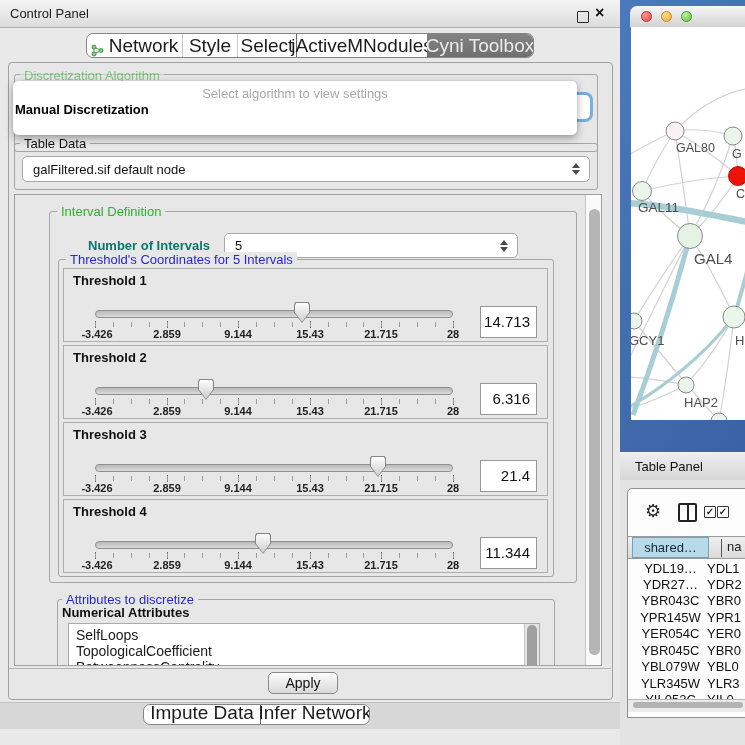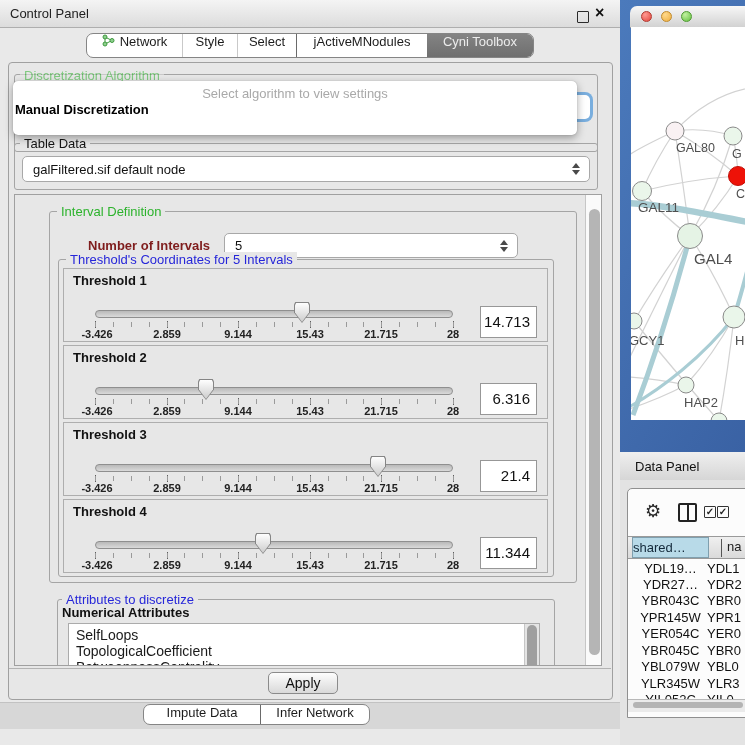--- a/index.html
+++ b/index.html
@@ -7,21 +7,21 @@
        font-family:"Liberation Sans",sans-serif;background:#e9e9e9;color:#1a1a1a}
   .abs{position:absolute}
   
   .titlebar{left:0;top:0;width:620px;height:27px;background:linear-gradient(#f4f4f4,#dcdcdc);
             border-bottom:1px solid #aeaeae}
   .titlebar .t{position:absolute;left:10px;top:6px;font-size:13px;color:#222}
   .float-ic{position:absolute;left:577px;top:11px;width:10px;height:10px;border:1.5px solid #2b2b2b;border-radius:1px}
   .close-ic{position:absolute;left:595px;top:4px;font-size:16px;font-weight:bold;color:#111}
   .tabstrip{display:flex;align-items:stretch;border:1px solid #858585;border-radius:7px;
             overflow:hidden;background:#fff;box-sizing:border-box}
-  .tab{display:flex;align-items:flex-start;justify-content:center;font-size:13px;color:#1c1c1c;white-space:nowrap}
+  .tab{display:flex;align-items:flex-end;justify-content:center;font-size:19px;color:#1c1c1c;white-space:nowrap}
   .tab.sep{border-left:1px solid #c9c9c9}
   .tab.dark{background:linear-gradient(#838383,#6f6f6f);color:#ececec}
   .panel{left:8px;top:62px;width:603px;height:636px;border:1px solid #a0a0a0;border-radius:4px;background:#e7e7e7}
   .groupbox{border:1px solid #a5a5a5;border-radius:3px;box-sizing:border-box}
   .gtitle{position:absolute;background:#e7e7e7;padding:0 4px;font-size:13px;line-height:15px;white-space:nowrap}
   .green{color:#2db32d}.blue{color:#2626d9}
   .combo{position:absolute;background:#fff;border:1px solid #a8a8a8;border-radius:5px;box-sizing:border-box;
          font-size:13px;color:#111;display:flex;align-items:center;padding-left:10px}
   .updown{position:absolute;right:9px;top:50%;transform:translateY(-50%);width:8px;height:12px}
   .updown::before,.updown::after{content:"";position:absolute;left:0;border-left:4px solid transparent;border-right:4px solid transparent}
@@ -73,21 +73,21 @@
   .twin{left:627px;top:488px;width:125px;height:230px;background:#fcfcfc;border:1px solid #8f8f8f;
         border-radius:5px 5px 0 0;box-sizing:border-box;overflow:hidden}
   .gear{position:absolute;font-size:18px;color:#2a2a2a;line-height:18px}
   .splitic{position:absolute;width:15px;height:15px;border:2px solid #222;border-radius:2px}
   .splitic::after{content:"";position:absolute;left:6.5px;top:0;width:2px;height:15px;background:#222}
   .chk{position:absolute;width:10px;height:10px;border:1.5px solid #333;border-radius:1px;font-size:10px;
        line-height:10px;text-align:center;color:#222;font-weight:bold}
   .hdr{position:absolute;left:0;width:125px;height:23px;background:linear-gradient(#f0f0f0,#dadada);
        border-top:1px solid #9a9a9a;border-bottom:1px solid #9a9a9a;box-sizing:border-box}
   .hcell1{position:absolute;left:4px;top:0;width:77px;height:21px;background:#b8dae8;border:1px solid #7f9fae;
-          box-sizing:border-box;font-size:13px;text-align:left;line-height:20px;color:#13293a}
+          box-sizing:border-box;font-size:13px;text-align:center;line-height:20px;color:#13293a}
   .hdiv{position:absolute;left:93px;top:2px;width:1px;height:18px;background:#555}
   .hcell2{position:absolute;left:99px;top:2px;font-size:13px;color:#222}
   .trow{position:absolute;left:0;width:125px;height:16px;font-size:13px;color:#111}
   .trow .c1{position:absolute;left:4px;width:77px;text-align:center}
   .trow .c2{position:absolute;left:79px;white-space:nowrap}
   .netic circle{fill:#8ecf8e;stroke:#3f9a3f;stroke-width:1}
   .netic line{stroke:#3f9a3f;stroke-width:1}
 </style>
 </head>
 <body>
@@ -134,21 +134,21 @@
 <div class="abs gtitle" style="left:20px;top:136px;color:#141414">Table Data</div>
 <div class="combo" style="left:22px;top:156px;width:568px;height:26px">
   <span>galFiltered.sif default node</span>
   <span class="updown"></span>
 </div>
 
 <div class="abs" style="left:14px;top:194px;width:588px;height:472px;border:1px solid #a0a0a0;box-sizing:border-box;overflow:hidden;background:#e7e7e7">
 
   <div class="groupbox abs" style="left:34px;top:16px;width:528px;height:372px">
     <div class="gtitle green" style="left:7px;top:-8px">Interval Definition</div>
-    <div class="abs" style="left:38px;top:26px;font-size:13px;font-weight:bold;color:#7f1d1d">Number of Intervals</div>
+    <div class="abs" style="left:38px;top:26px;font-size:13px;font-weight:bold;color:#0f766e">Number of Intervals</div>
     <div class="combo" style="left:174px;top:21px;width:294px;height:25px">
       <span>5</span>
       <span class="updown"></span>
     </div>
 
     <div class="groupbox abs" style="left:8px;top:47px;width:496px;height:318px">
       <div class="gtitle blue" style="left:7px;top:-8px">Threshold's Coordinates for 5 Intervals</div>
 
       <div class="tpanel" style="top:8px">
         <div class="ttl">Threshold 1</div>
@@ -301,21 +301,21 @@
   <div class="nlabel" style="left:101px;top:120px">G</div>
   <div class="nlabel" style="left:105px;top:160px">C</div>
   <div class="nlabel" style="left:7px;top:173px;font-size:13.5px">GAL11</div>
   <div class="nlabel" style="left:63px;top:223px;font-size:15px">GAL4</div>
   <div class="nlabel" style="left:-2px;top:306px;font-size:13px">GCY1</div>
   <div class="nlabel" style="left:104px;top:306px;font-size:13px">H</div>
   <div class="nlabel" style="left:53px;top:368px;font-size:13px">HAP2</div>
 </div>
 
 <div class="abs tp-bar">
-  <span class="t">Data Panel</span>
+  <span class="t">Table Panel</span>
 </div>
 <div class="abs tp-bg"></div>
 
 <div class="abs twin">
   <div class="gear" style="left:17px;top:13px">⚙</div>
   <div class="splitic" style="left:50px;top:14px"></div>
   <div class="chk" style="left:76px;top:17px">✓</div>
   <div class="chk" style="left:89px;top:17px">✓</div>
 
   <div class="hdr" style="top:47px">

